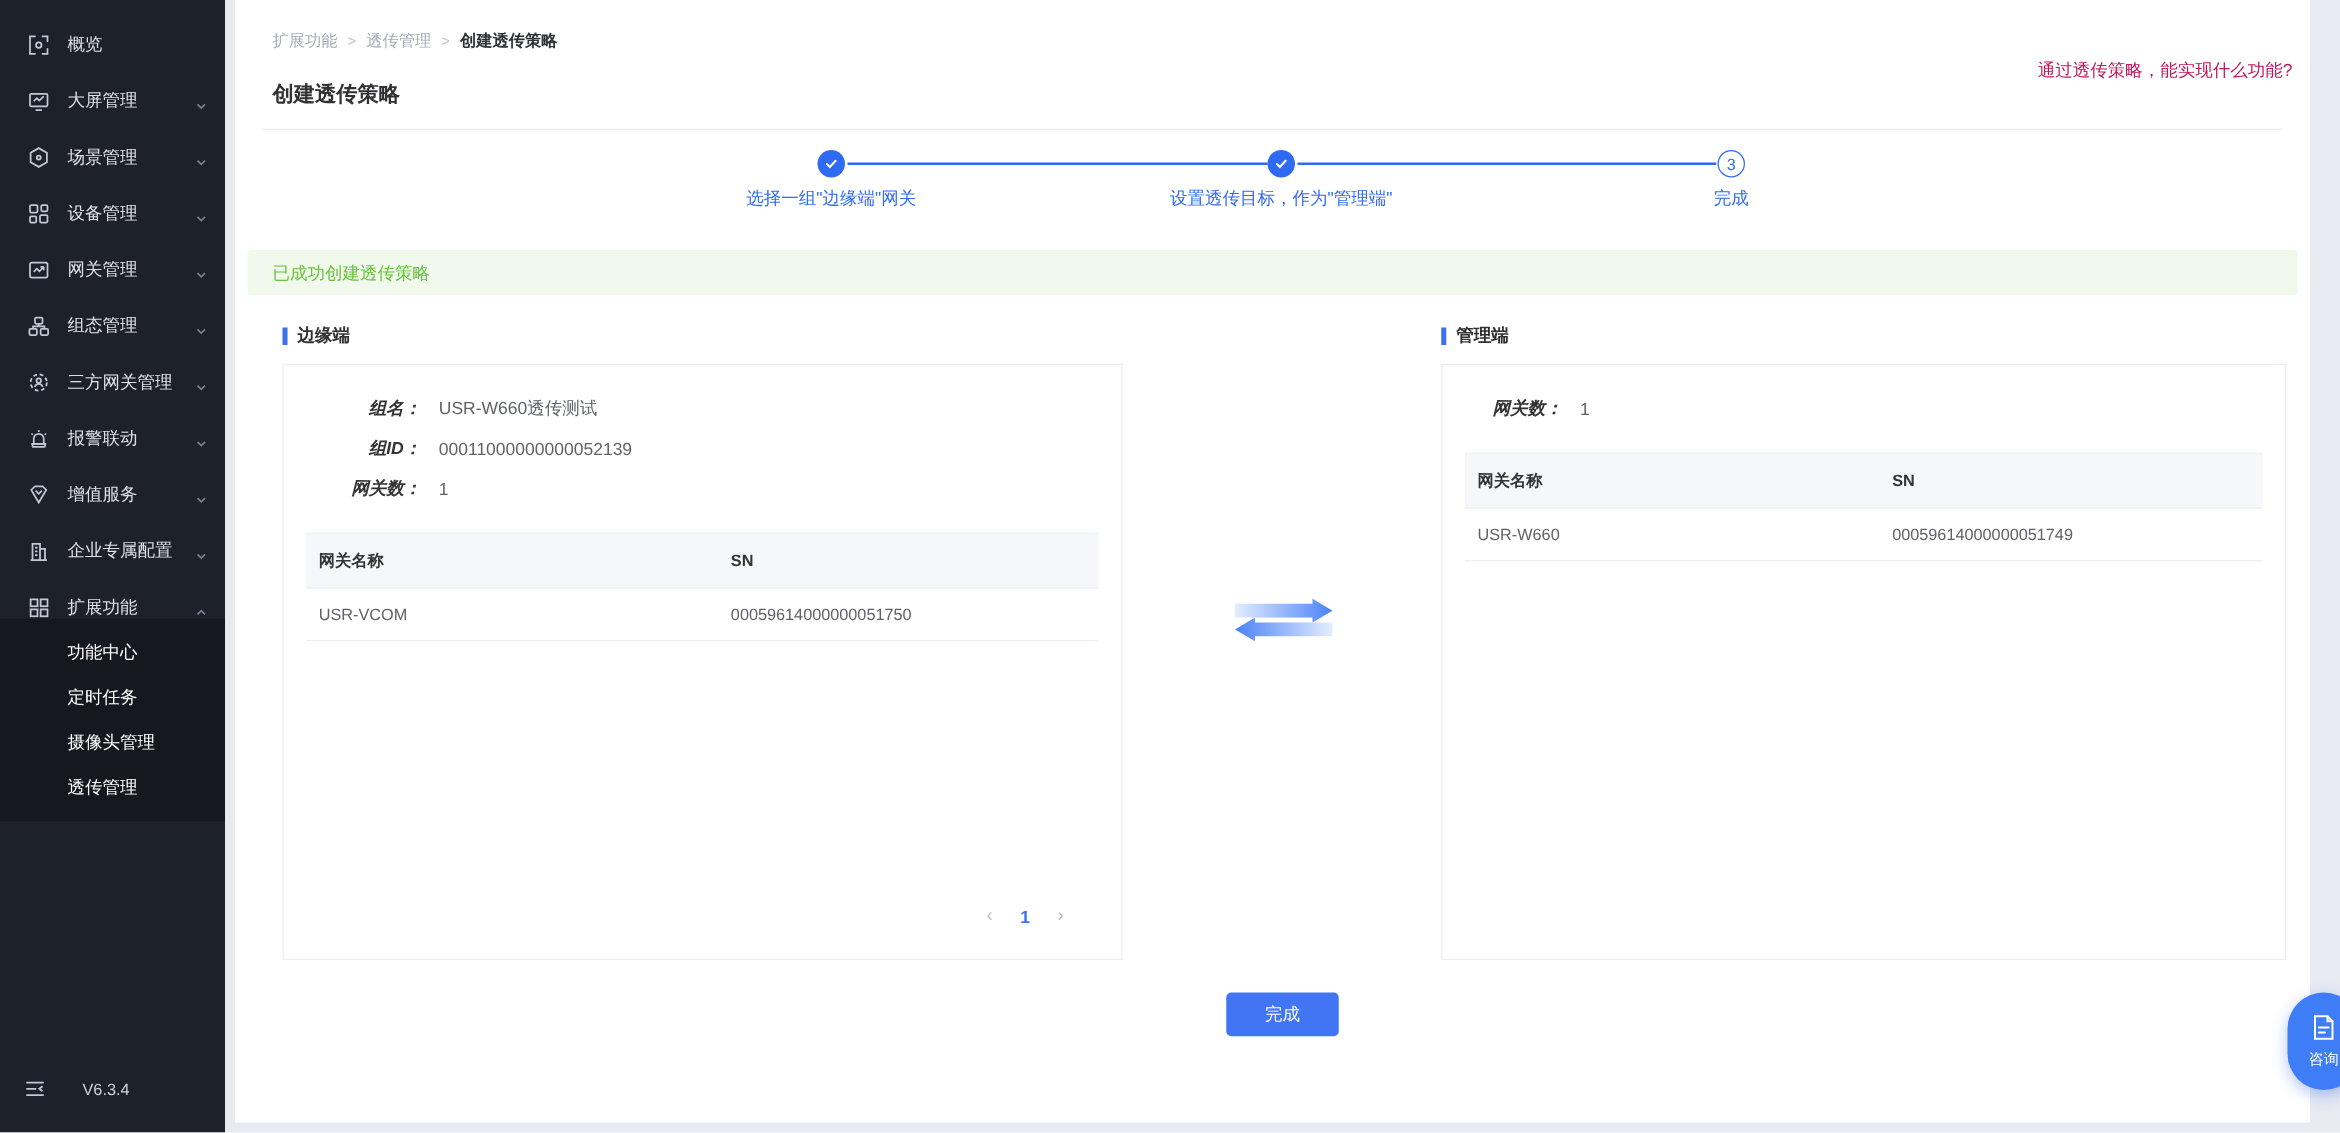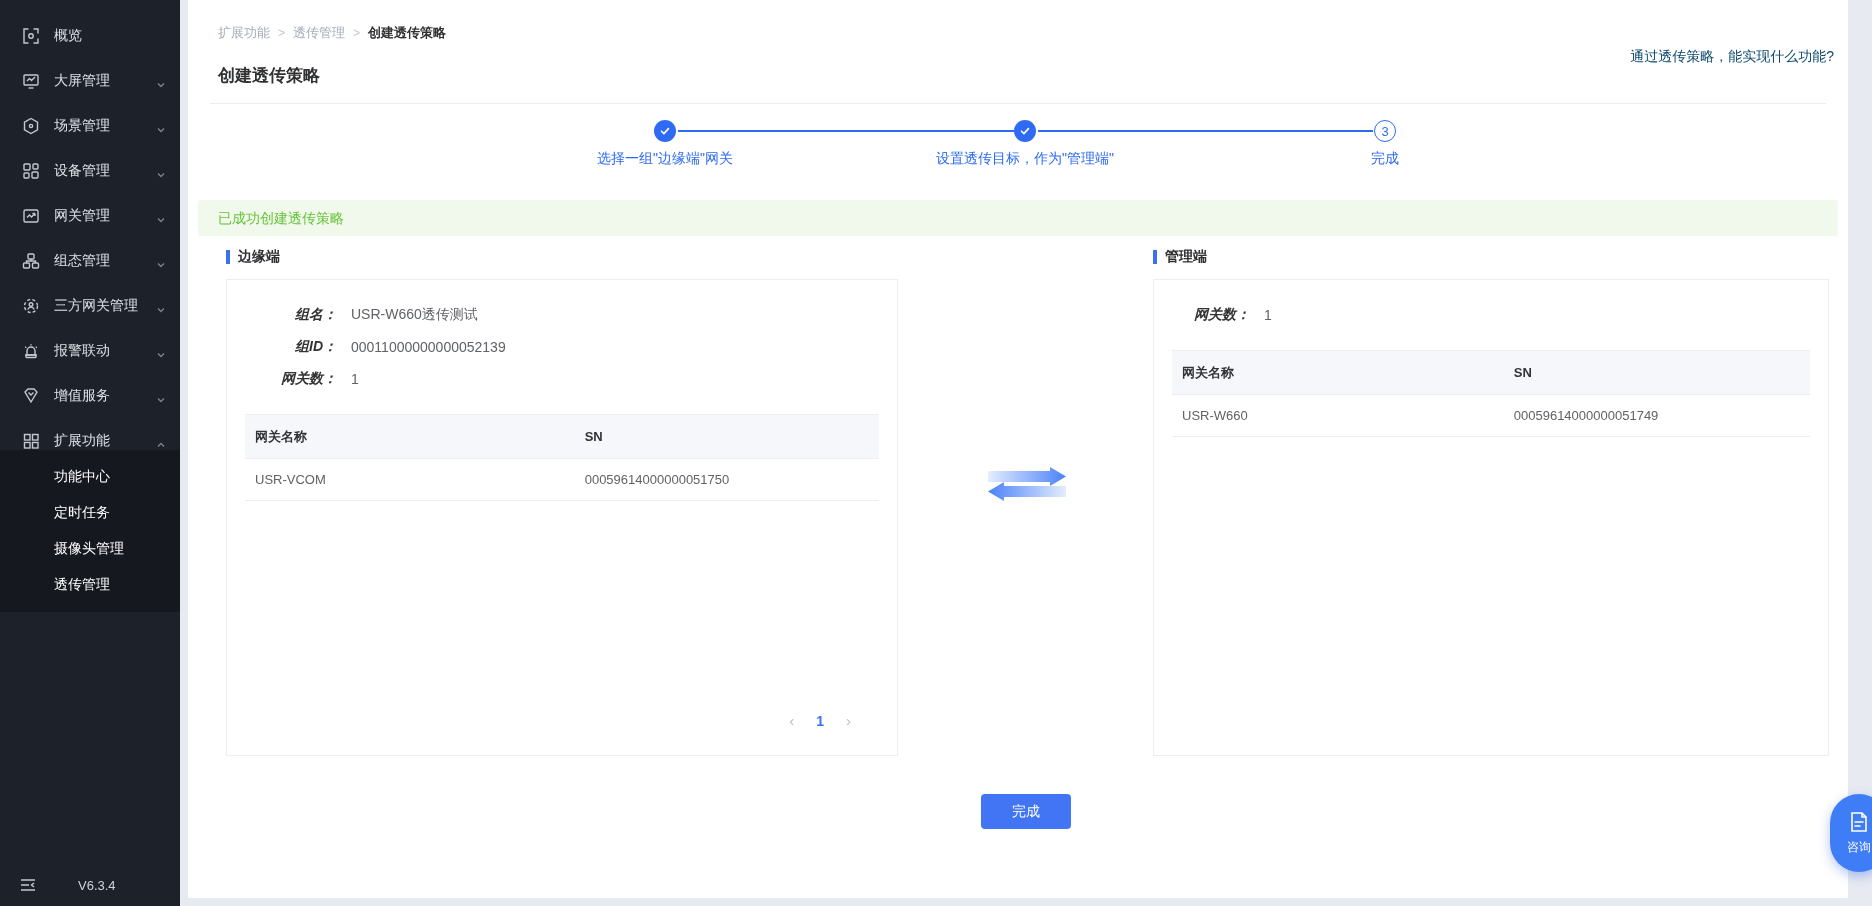--- a/index.html
+++ b/index.html
@@ -23,38 +23,38 @@
   .menu-item .mi-label { flex:1; white-space:nowrap; }
   .menu-item .chev { flex:none; margin-left:6px; opacity:.75; display:flex; }
   .chev.up svg { transform:rotate(180deg); }
   .submenu { background:#15181f; padding:8px 0 10px 0; }
   .submenu-item {
     height:36px; line-height:36px; padding-left:54px;
     font-size:14px; color:#ffffff; cursor:pointer; white-space:nowrap;
   }
   .sidebar-footer {
     position:absolute; left:0; right:0; bottom:0; height:42px;
-    display:flex; align-items:center; padding-left:20px; gap:42px;
+    display:flex; padding-left:20px; gap:30px;
     font-size:13px; color:#cfd3da;
   }
   
   .main {
     position:absolute; left:188px; top:0; right:24px; bottom:8px;
     background:#ffffff; overflow:hidden;
   }
   .breadcrumb {
     padding:24px 0 0 30px; font-size:13px; color:#a6acb8;
     display:flex; gap:8px; align-items:center;
   }
   .crumb { cursor:pointer; }
   .crumb.current { color:#303133; font-weight:bold; cursor:default; }
   .crumb-sep { color:#c0c4cc; font-size:12px; }
   .help-link {
     position:absolute; top:48px; right:14px;
-    color:#0c4a6e; font-size:14px; cursor:pointer;
+    color:#be185d; font-size:14px; cursor:pointer;
   }
   .page-title {
     margin:22px 0 0 30px; font-size:17px; font-weight:bold; color:#303133;
   }
   .title-divider { margin:16px 22px 0 22px; border-bottom:1px solid #e9ecf2; }
   
   .stepper { position:relative; height:68px; margin-top:16px; }
   .step-node { position:absolute; top:0; width:0; }
   .step-circle {
     position:relative; left:-11px; width:22px; height:22px; border-radius:50%;
@@ -67,21 +67,21 @@
     white-space:nowrap; color:#2f6bf2; font-size:14px;
   }
   .step-line { position:absolute; top:10px; height:2px; background:#2f6bf2; }
   
   .alert {
     margin:12px 10px 0 10px; height:36px; line-height:36px;
     background:#f0f9eb; color:#67c23a; font-size:14px;
     border-radius:3px; padding-left:20px;
   }
   
-  .panels { position:relative; height:510px; margin-top:12px; }
+  .panels { position:relative; height:510px; margin-top:24px; }
   .panel { position:absolute; top:0; }
   .panel-left  { left:38px;  width:672px; }
   .panel-right { left:965px; width:676px; }
   .section-title {
     display:flex; align-items:center; font-size:14px; font-weight:bold; color:#303133;
   }
   .section-bar { width:4px; height:14px; background:#3b71f0; margin-right:8px; }
   .card {
     margin-top:13px; height:477px; background:#fff;
     border:1px solid #ebeef5; position:relative; padding:26px 18px 18px 18px;
@@ -262,20 +262,34 @@
         </svg>
     </span>
     <span class="mi-label">增值服务</span>
     <span class="chev">
         <svg width="10" height="10" viewBox="0 0 10 10">
           <path d="M2 3.5l3 3 3-3" stroke="#9aa0ac" fill="none" stroke-width="1.4"></path>
         </svg>
       </span>
   </div>
 
+  <div class="menu-item">
+    <span class="mi-icon">
+      <svg class="sicon" width="18" height="18" viewBox="0 0 18 18">
+          <path d="M4 16V3h6v13M10 7h4v9M2.5 16h13"></path>
+          <path d="M6 6h2M6 9h2M6 12h2M12 10h.01M12 13h.01"></path>
+        </svg>
+    </span>
+    <span class="mi-label">企业专属配置</span>
+    <span class="chev">
+        <svg width="10" height="10" viewBox="0 0 10 10">
+          <path d="M2 3.5l3 3 3-3" stroke="#9aa0ac" fill="none" stroke-width="1.4"></path>
+        </svg>
+      </span>
+  </div>
 
   <div class="menu-item">
     <span class="mi-icon">
       <svg class="sicon" width="18" height="18" viewBox="0 0 18 18">
           <rect x="2.5" y="2.5" width="5.5" height="5.5"></rect>
           <rect x="10.5" y="2.5" width="5.5" height="5.5"></rect>
           <rect x="2.5" y="10.5" width="5.5" height="5.5"></rect>
           <rect x="10.5" y="10.5" width="5.5" height="5.5"></rect>
         </svg>
     </span>

